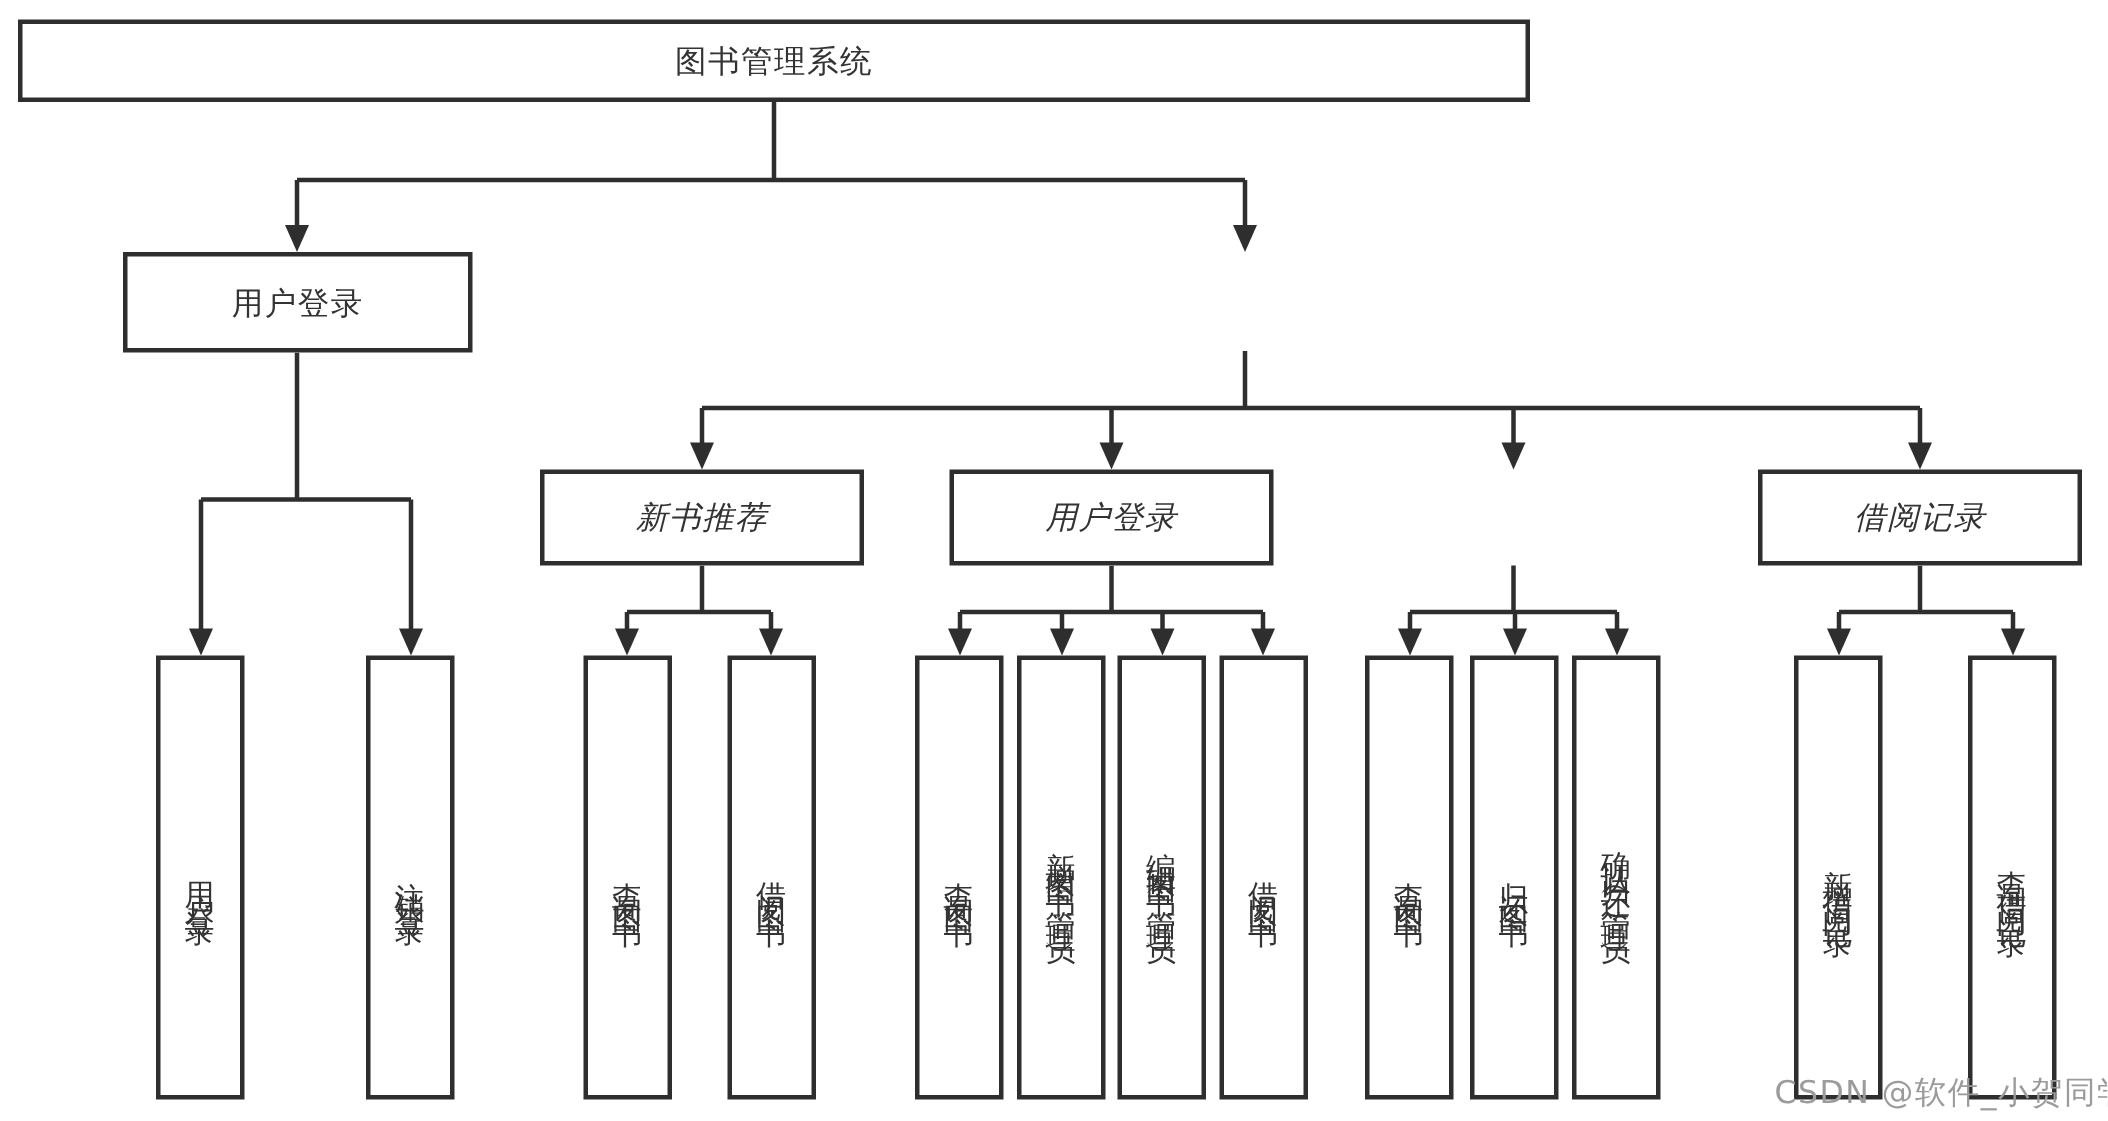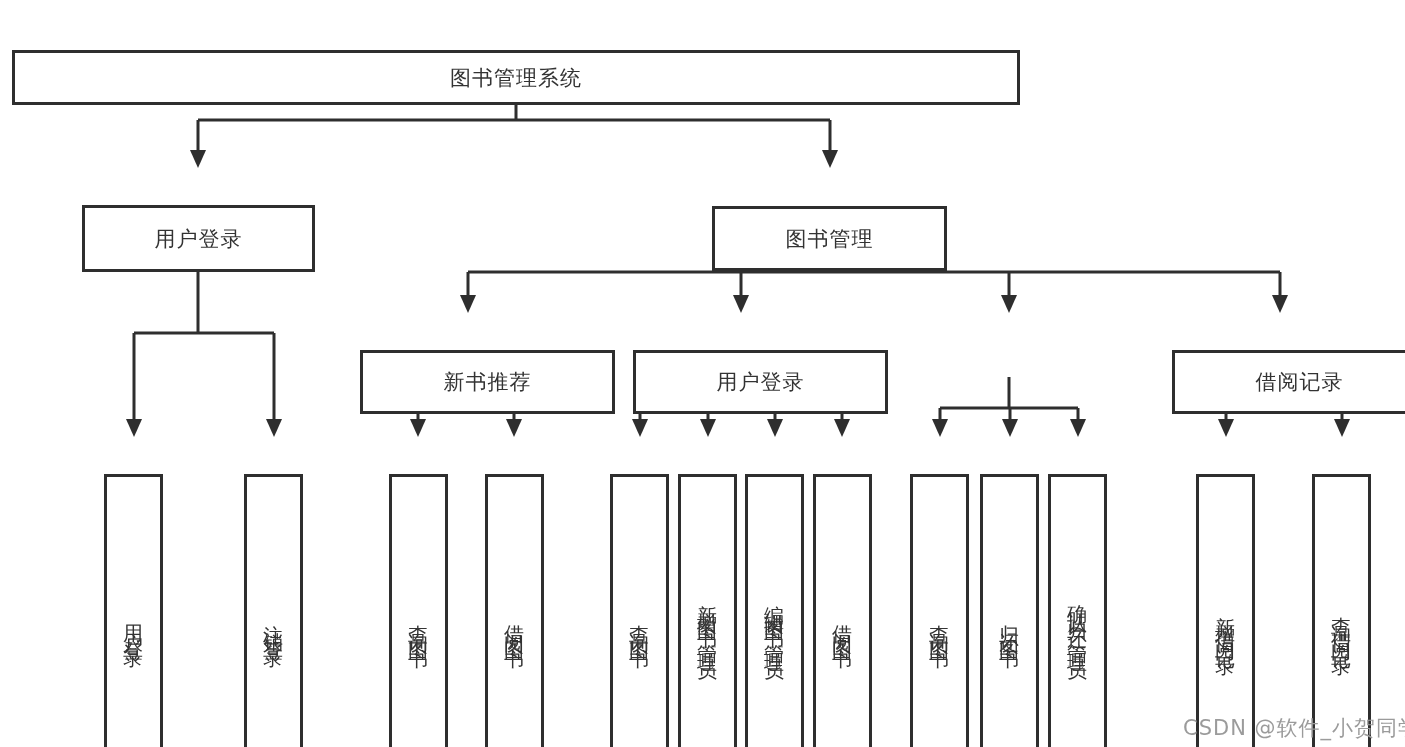--- a/index.html
+++ b/index.html
@@ -3,34 +3,34 @@
 <meta charset="utf-8">
 <style>
   html,body{margin:0;padding:0;background:#ffffff;}
   #stage{
     position:relative;width:1405px;height:747px;background:#ffffff;
     font-family:"DejaVu Sans","Liberation Sans",sans-serif;overflow:hidden;
   }
   .box{
     position:absolute;box-sizing:border-box;border:3px solid #2e2e2e;background:#ffffff;
     display:flex;align-items:center;justify-content:center;
-    color:#333333;font-size:21px;letter-spacing:1px;margin-top:37px;
+    color:#333333;font-size:21px;letter-spacing:1px;
   }
   .vbox{
     writing-mode:vertical-rl;text-orientation:mixed;
     font-size:20px;letter-spacing:8px;line-height:1;
     padding-top:6px;
   }
   
   #n-root{left:12px;top:13px;width:1008px;height:55px;}
   
   #n-user{left:82px;top:168px;width:233px;height:67px;}
   #n-book{left:712px;top:169px;width:235px;height:65px;}
   
-  .l3{top:313px;height:64px;width:255px;}
+  .l3{top:313px;height:64px;width:216px;font-style:italic;}
   #n-recommend{left:360px;}
   #n-borrowsec{left:633px;}
   #n-current{left:901px;}
   #n-records{left:1172px;}
   
   .leaf{top:437px;height:296px;width:59px;}
   #n-user-c0{left:104px;}
   #n-user-c1{left:244px;}
   #n-rec-c0{left:389px;}
   #n-rec-c1{left:485px;}
@@ -91,21 +91,20 @@
     <polygon points="1070,419 1086,419 1078,437"></polygon>
 
     <path d="M1280 377 V408 M1226 408 H1342 M1226 408 V420 M1342 408 V420"></path>
     <polygon points="1218,419 1234,419 1226,437"></polygon>
     <polygon points="1334,419 1350,419 1342,437"></polygon>
   </svg>
 
   <div class="box" id="n-root">图书管理系统</div>
 
   <div class="box" id="n-user">用户登录</div>
-  <div class="box" id="n-book">图书管理</div>
 
   <div class="box l3" id="n-recommend">新书推荐</div>
   <div class="box l3" id="n-borrowsec">用户登录</div>
   <div class="box l3" id="n-records">借阅记录</div>
 
   <div class="box vbox leaf" id="n-user-c0">用户登录</div>
   <div class="box vbox leaf" id="n-user-c1">注销登录</div>
 
   <div class="box vbox leaf" id="n-rec-c0">查询图书</div>
   <div class="box vbox leaf" id="n-rec-c1">借阅图书</div>

